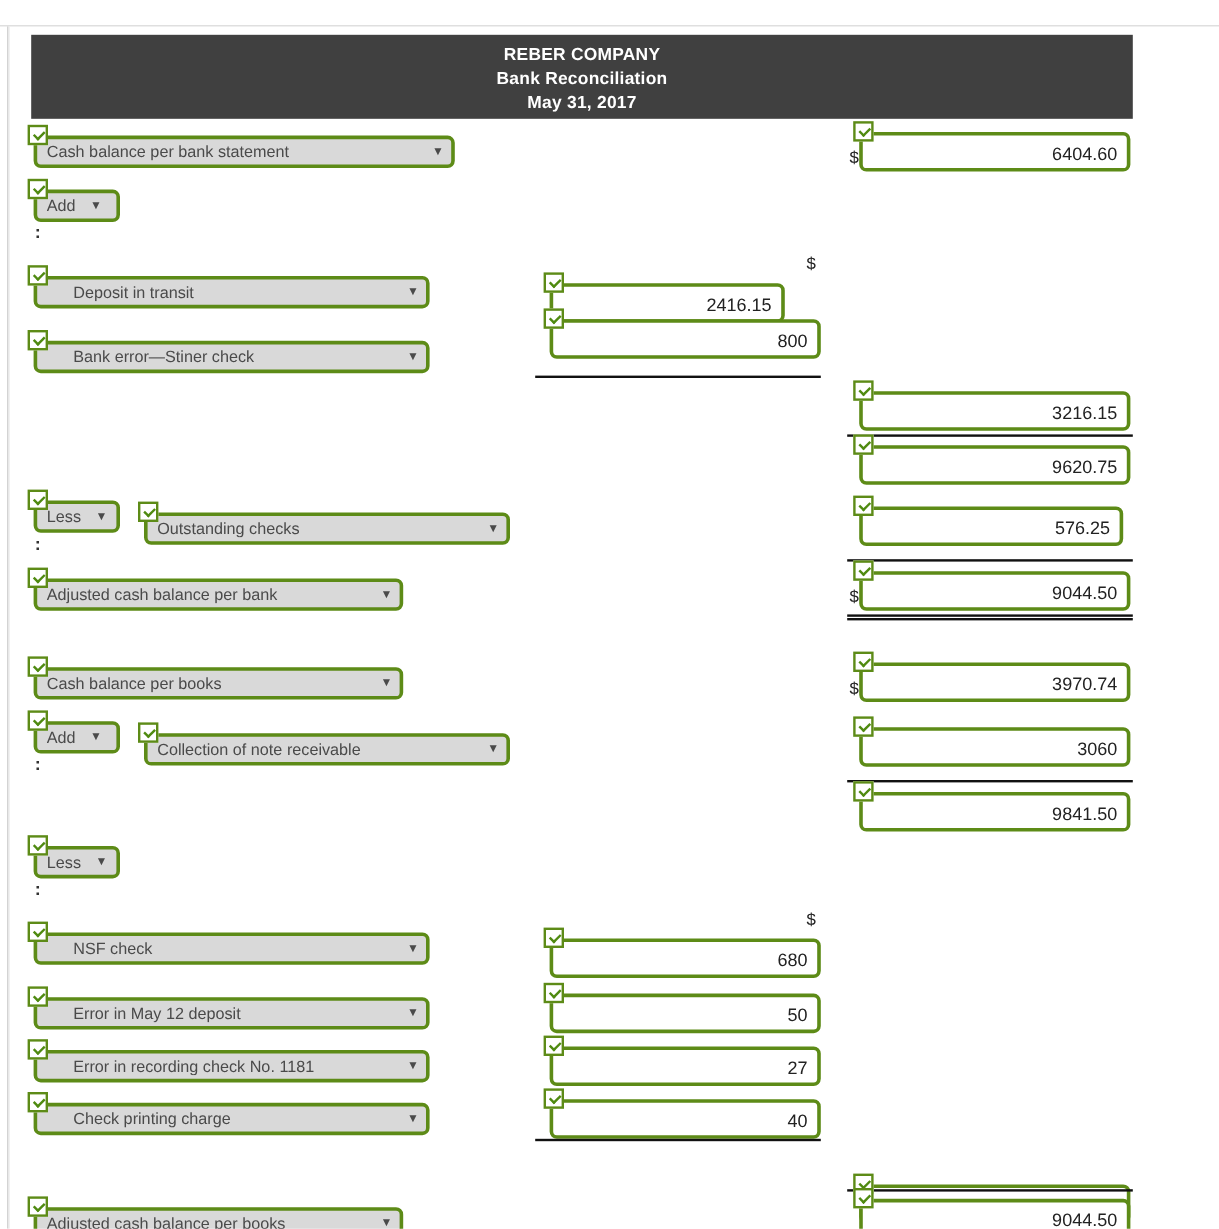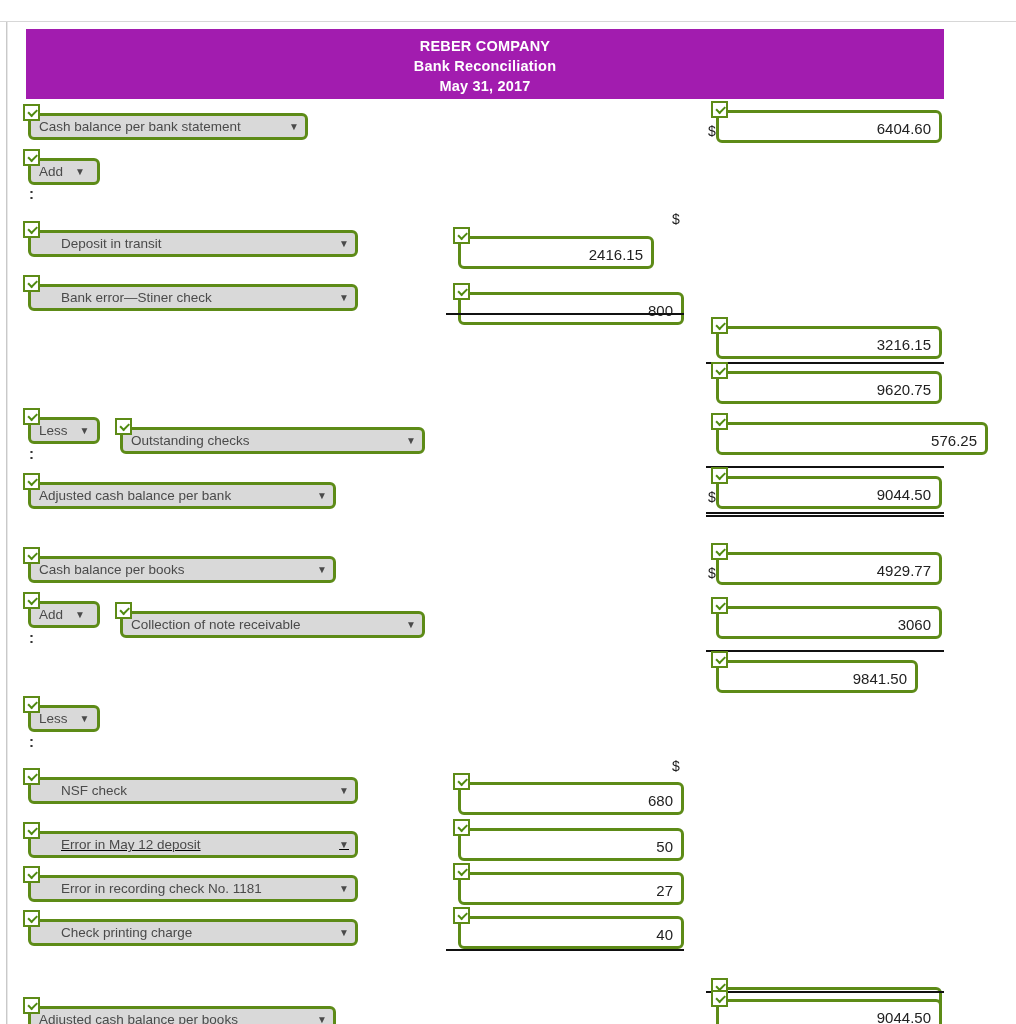--- a/index.html
+++ b/index.html
@@ -22,21 +22,21 @@
   #left-rule2 {
     position: absolute; left: 7px; top: 22px; width: 1px; height: 1002px;
     background: #e8e8e8;
   }
 
   #sheet { position: absolute; left: 0; top: 0; width: 1016px; height: 1024px; }
 
   
   #banner {
     position: absolute; left: 26px; top: 29px; width: 918px; height: 70px;
-    background: #a21caf;
+    background: #404040;
     color: #ffffff;
     text-align: center;
     padding-top: 7px;
   }
   #banner div { font-weight: bold; font-size: 14.5px; line-height: 20px; letter-spacing: .2px; }
 
   
   .row { position: absolute; }
 
   
@@ -115,21 +115,21 @@
 <div id="left-rule2"></div>
 
 <div id="sheet">
 
   <div id="banner">
     <div>REBER COMPANY</div>
     <div>Bank Reconciliation</div>
     <div>May 31, 2017</div>
   </div>
 
-  <div class="row" style="left:28px; top:113px; width:280px;border-radius:11px;">
+  <div class="row" style="left:28px; top:113px; width:351px;border-radius:11px;">
     <div class="sel">
       <span class="badge"></span>
       <span class="lbl">Cash balance per bank statement</span>
       <span class="arw">▼</span>
     </div>
   </div>
   <div class="row" style="left:716px; top:110px; width:226px;">
     <div class="fld">
       <span class="badge"></span>
       <span class="dollar">$</span>
@@ -162,21 +162,21 @@
     </div>
   </div>
 
   <div class="row" style="left:28px; top:284px; width:330px;">
     <div class="sel indent">
       <span class="badge"></span>
       <span class="lbl">Bank error—Stiner check</span>
       <span class="arw">▼</span>
     </div>
   </div>
-  <div class="row" style="left:458px; top:292px; width:226px;">
+  <div class="row" style="left:458px; top:266px; width:226px;">
     <div class="fld">
       <span class="badge"></span>
       <span>800</span>
     </div>
   </div>
   <div class="uline" style="left:446px; top:313px; width:238px;"></div>
 
   <div class="row" style="left:716px; top:326px; width:226px;">
     <div class="fld">
       <span class="badge"></span>
@@ -201,21 +201,21 @@
   </div>
   <div class="colon" style="left:29px; top:450px;">:</div>
 
   <div class="row" style="left:120px; top:427px; width:305px;border-radius:13px;">
     <div class="sel">
       <span class="badge"></span>
       <span class="lbl">Outstanding checks</span>
       <span class="arw">▼</span>
     </div>
   </div>
-  <div class="row" style="left:716px; top:422px; width:272px;text-align:center;">
+  <div class="row" style="left:716px; top:422px; width:220px;text-align:center;">
     <div class="fld">
       <span class="badge"></span>
       <span>576.25</span>
     </div>
   </div>
   <div class="uline" style="left:706px; top:466px; width:238px;"></div>
 
   <div class="row" style="left:28px; top:482px; width:308px;">
     <div class="sel">
       <span class="badge"></span>
@@ -236,21 +236,21 @@
     <div class="sel">
       <span class="badge"></span>
       <span class="lbl">Cash balance per books</span>
       <span class="arw">▼</span>
     </div>
   </div>
   <div class="row" style="left:716px; top:552px; width:226px;">
     <div class="fld">
       <span class="badge"></span>
       <span class="dollar">$</span>
-      <span>4929.77</span>
+      <span>3970.74</span>
     </div>
   </div>
 
   <div class="row" style="left:28px; top:601px;">
     <div class="sel small">
       <span class="badge"></span>
       <span class="lbl">Add</span>
       <span class="arw">▼</span>
     </div>
   </div>
@@ -264,21 +264,21 @@
     </div>
   </div>
   <div class="row" style="left:716px; top:606px; width:226px;">
     <div class="fld">
       <span class="badge"></span>
       <span>3060</span>
     </div>
   </div>
   <div class="uline" style="left:706px; top:650px; width:238px;"></div>
 
-  <div class="row" style="left:716px; top:660px; width:202px;">
+  <div class="row" style="left:716px; top:660px; width:226px;">
     <div class="fld">
       <span class="badge"></span>
       <span>9841.50</span>
     </div>
   </div>
 
   <div class="row" style="left:28px; top:705px;">
     <div class="sel small">
       <span class="badge"></span>
       <span class="lbl">Less</span>
@@ -296,21 +296,21 @@
       <span class="arw">▼</span>
     </div>
   </div>
   <div class="row" style="left:458px; top:782px; width:226px;">
     <div class="fld">
       <span class="badge"></span>
       <span>680</span>
     </div>
   </div>
 
-  <div class="row" style="left:28px; top:831px; width:330px;text-decoration:underline;">
+  <div class="row" style="left:28px; top:831px; width:330px;">
     <div class="sel indent">
       <span class="badge"></span>
       <span class="lbl">Error in May 12 deposit</span>
       <span class="arw">▼</span>
     </div>
   </div>
   <div class="row" style="left:458px; top:828px; width:226px;">
     <div class="fld">
       <span class="badge"></span>
       <span>50</span>

